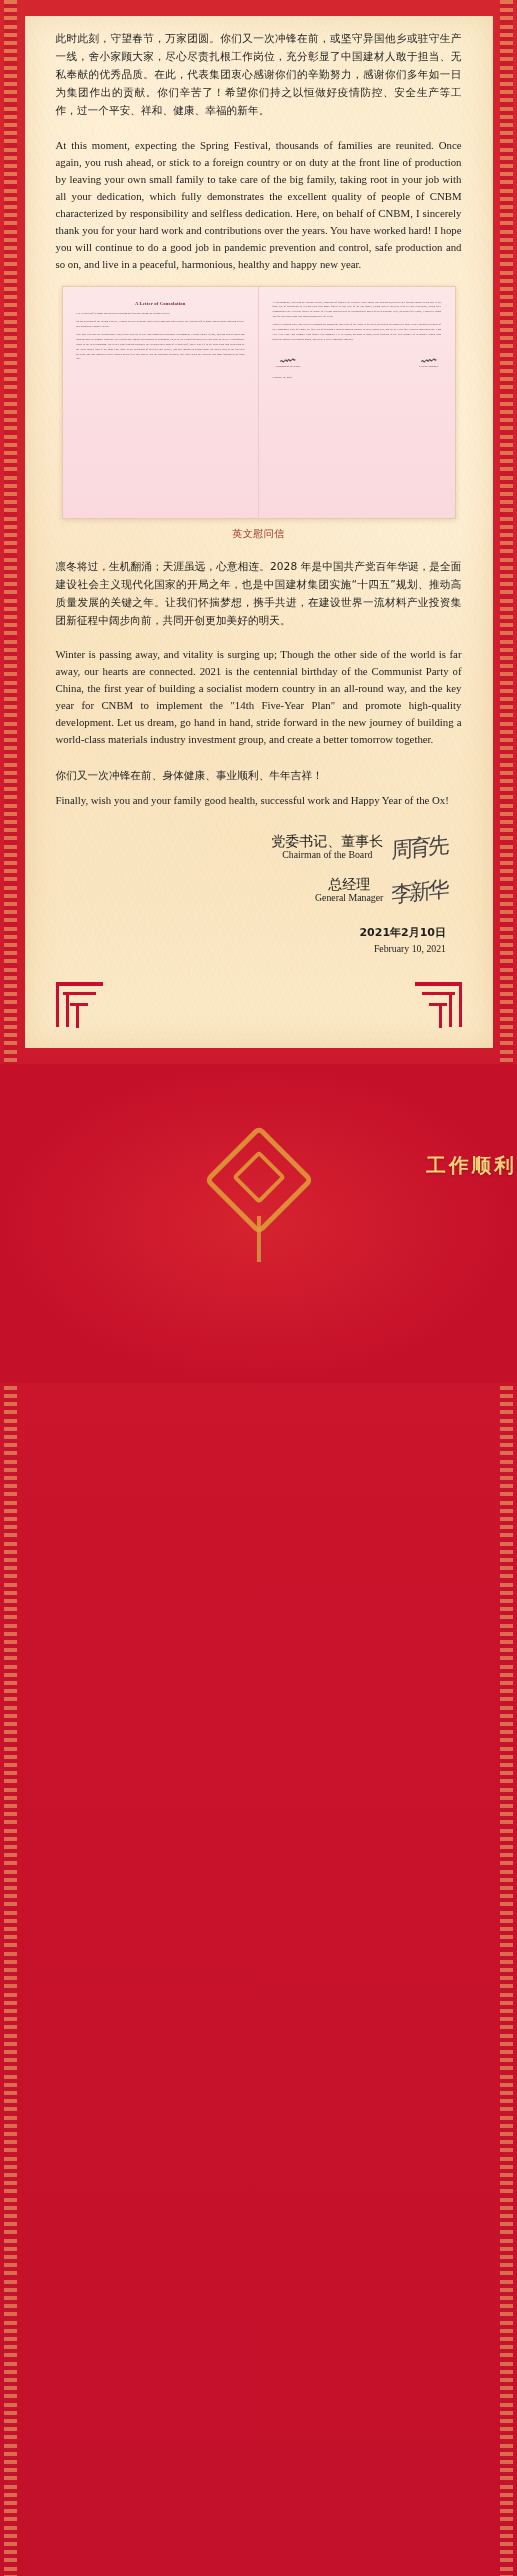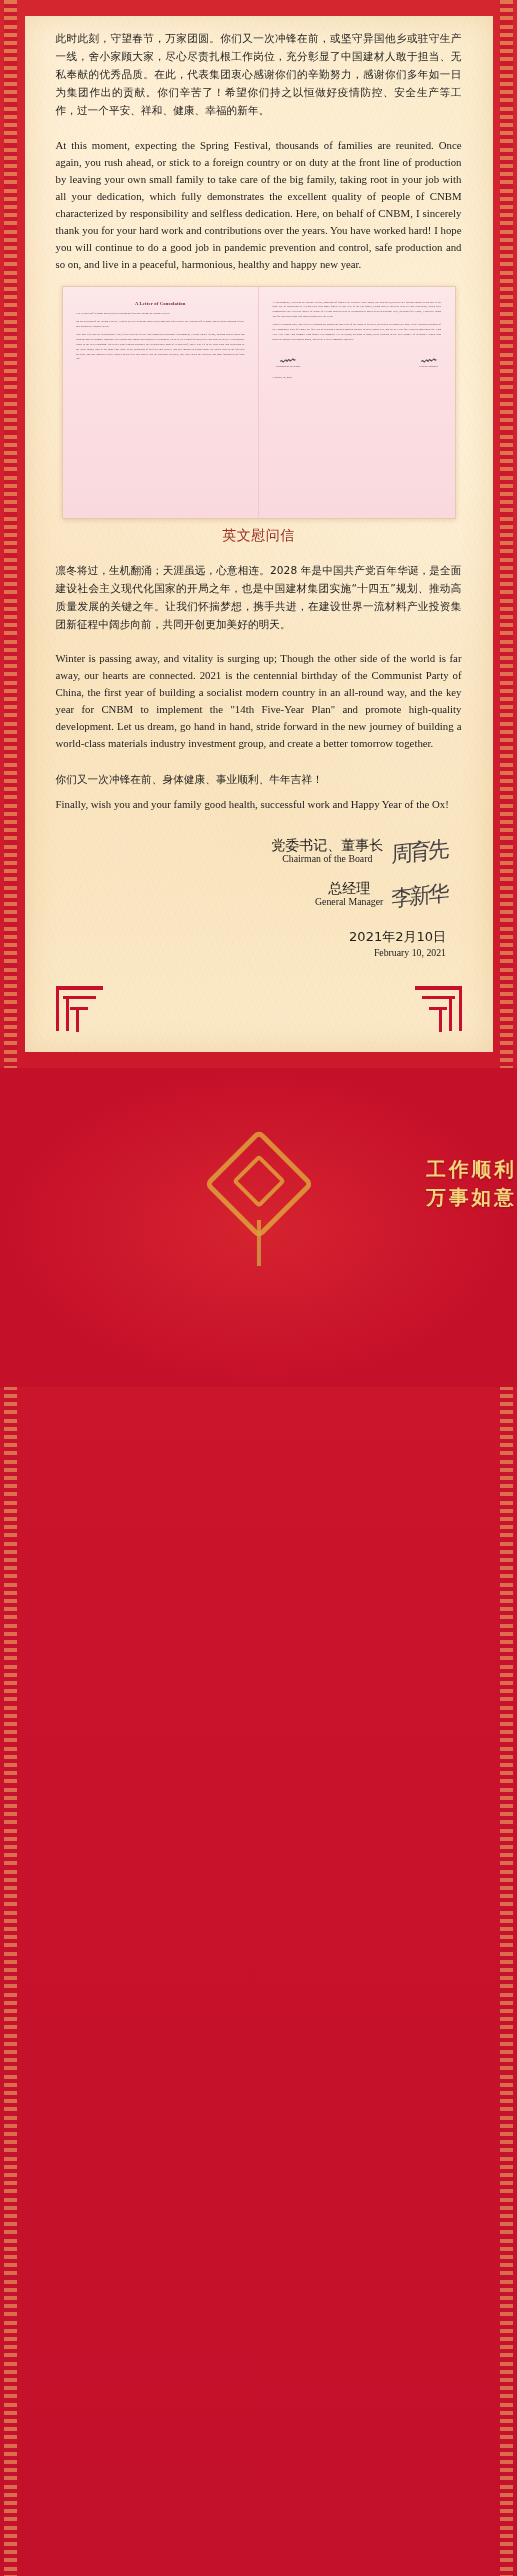--- a/index.html
+++ b/index.html
@@ -141,21 +141,21 @@
   }
   .letter-date {
     margin-top: 7.2px;
     font-family: "Liberation Serif", serif;
     font-size: 2.7px;
     color: #6d3a3f;
   }
   .letter-caption {
     text-align: center;
     font-family: "DejaVu Sans", sans-serif;
-    font-size: 14px;
+    font-size: 10px;
     color: #9a2f22;
     margin: 8.2px 0 15.5px 0;
     letter-spacing: 0.5px;
   }
 
   
   .sign-area {
     margin-top: 24px;
     display: flex;
     flex-direction: column;
@@ -193,23 +193,24 @@
     opacity: .88;
     white-space: nowrap;
   }
   .date-block {
     text-align: right;
     margin-top: 5.2px;
     line-height: 15.5px;
   }
   .date-zh {
     font-family: "DejaVu Sans", sans-serif;
-    font-size: 13px;
-    color: #1d1d1d;
-    display: block;
+    font-size: 11px;
+    color: #1d1d1d;
+    display: block;
+    font-weight: bold;
   }
   .date-en {
     font-family: "Liberation Serif", serif;
     font-size: 9.8px;
     color: #1d1d1d;
     display: block;
   }
 
   
   .corner-row {
@@ -379,17 +380,16 @@
           <i class="v3"></i>
       </div>
     </div>
   </div>
 
   <div class="bottom-panel">
     <div class="knot"></div>
     <div class="tassel"></div>
     <div class="wish">
       <div>工作顺利</div>
-      <div>万事如意</div>
     </div>
   </div>
 </div>
 
 
 </body></html>

